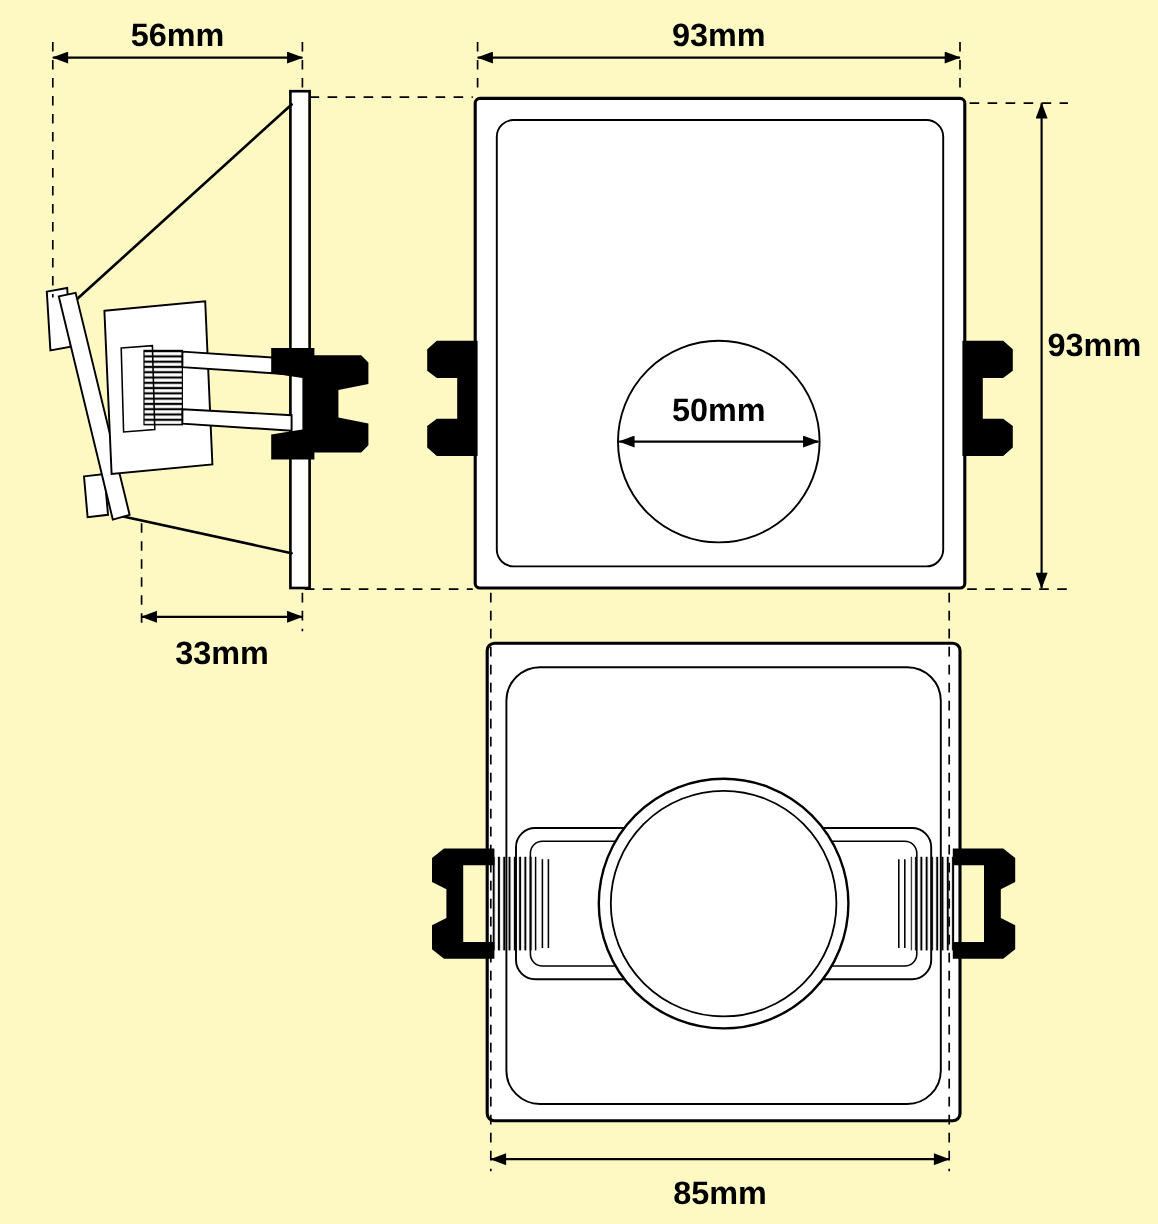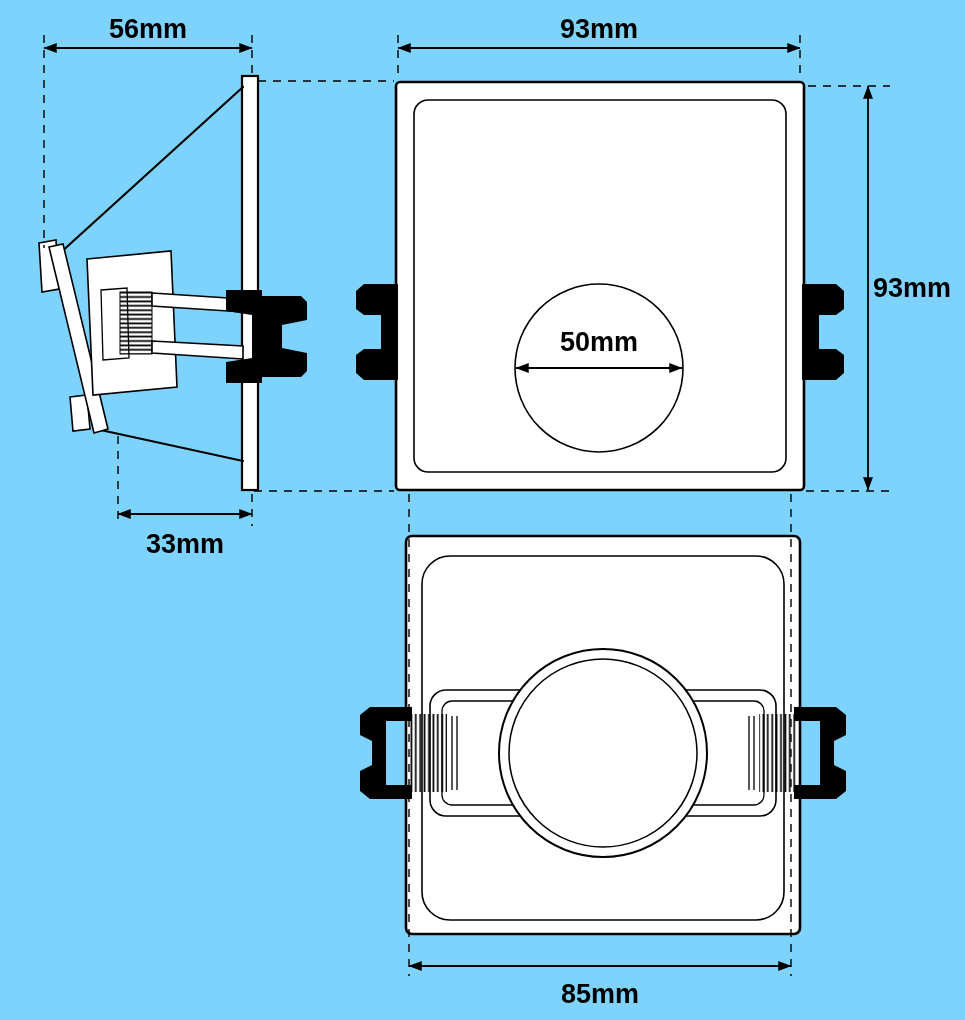--- a/index.html
+++ b/index.html
@@ -1,16 +1,16 @@
 <!DOCTYPE html>
 <html><head>
 <meta charset="utf-8">
 <style>
   html,body{margin:0;padding:0;background:#ffffff;}
-  .canvas{width:965px;height:1020px;position:relative;background:#7dd3fc;overflow:hidden;
+  .canvas{width:965px;height:1020px;position:relative;background:#fef9c3;overflow:hidden;
           font-family:"Liberation Sans", sans-serif;}
   svg{display:block;}
   .ol   {fill:#ffffff;stroke:#000000;stroke-width:2.6;}
   .ol2  {fill:#ffffff;stroke:#000000;stroke-width:2.2;}
   .ml   {fill:#ffffff;stroke:#000000;stroke-width:1.6;}
   .tl   {fill:none;stroke:#000000;stroke-width:1.3;}
   .edge {fill:none;stroke:#000000;stroke-width:2.2;stroke-linecap:round;}
   .dim  {fill:none;stroke:#000000;stroke-width:1.8;}
   .dash {fill:none;stroke:#000000;stroke-width:1.4;stroke-dasharray:8 7;}
   .blk  {fill:#000000;stroke:none;}

